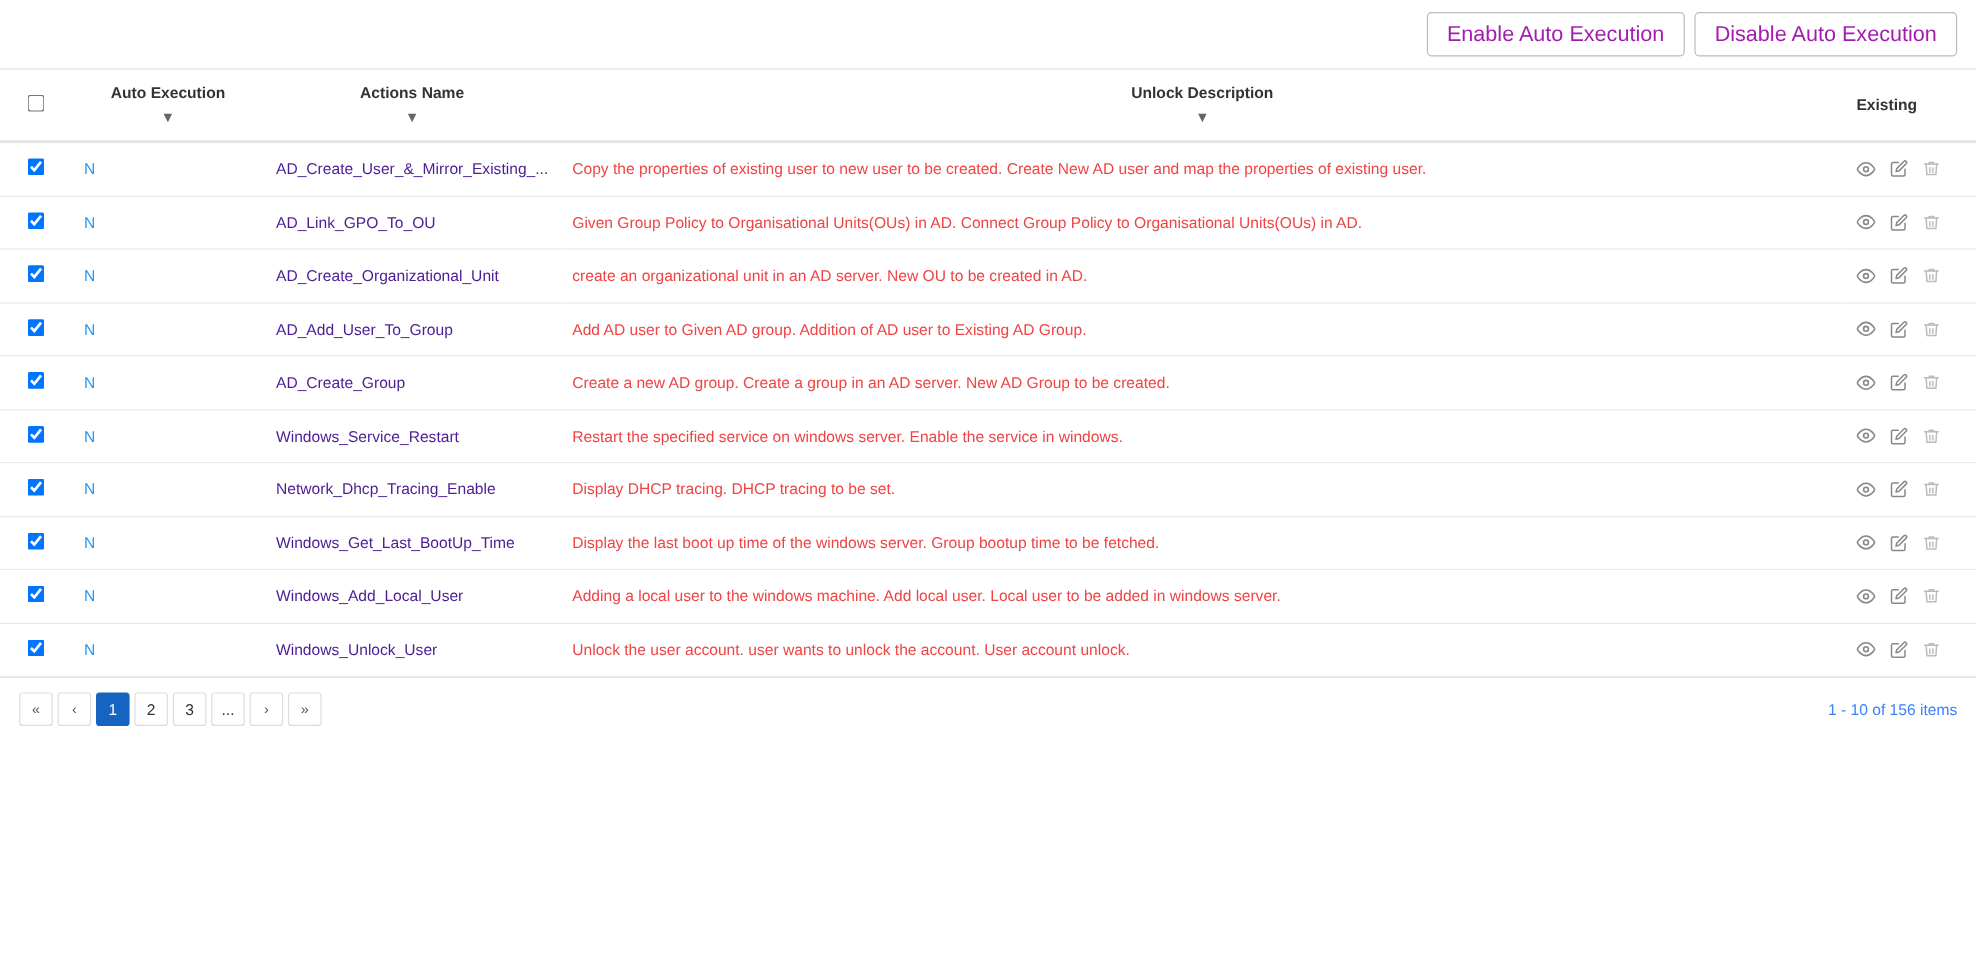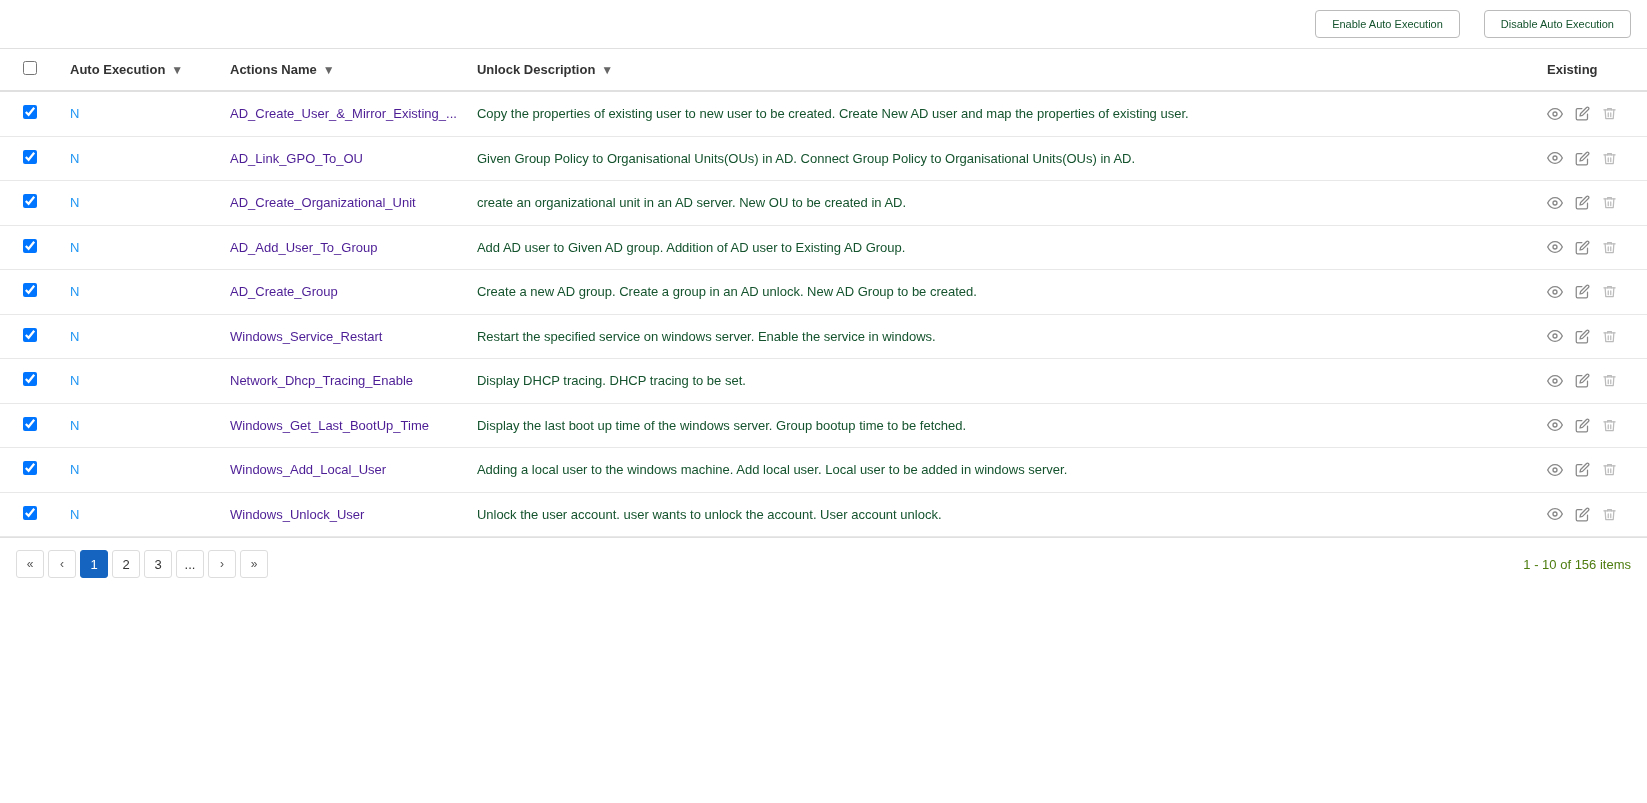--- a/index.html
+++ b/index.html
@@ -12,23 +12,22 @@
       border-bottom: 1px solid #e0e0e0;
       gap: 8px;
     }
 
     .top-bar button {
       padding: 7px 16px;
       border: 1px solid #bbb;
       background: #fff;
       border-radius: 4px;
       cursor: pointer;
-      font-size: 11px;
-      color: #14532d;
-      margin-left: 16px;
+      font-size: 18px;
+      color: #a21caf;
     }
 
     .table-container {
       overflow-x: auto;
     }
 
     table {
       width: 100%;
       border-collapse: collapse;
     }
@@ -43,41 +42,42 @@
       font-weight: 600;
       color: #333;
       font-size: 13px;
       white-space: nowrap;
     }
 
     thead th .th-inner {
       display: flex;
       align-items: center;
       gap: 6px;
+      flex-direction: column;
     }
 
     tbody tr {
       border-bottom: 1px solid #e8e8e8;
     }
 
     tbody td {
       padding: 12px 10px;
       vertical-align: middle;
       font-size: 13px;
     }
 
     .col-check { width: 60px; text-align: center; }
     .col-auto { width: 160px; }
     .col-name { width: 220px; }
     .col-desc { }
     .col-actions { width: 110px; }
 
     .auto-val { color: #2196F3; font-weight: 500; }
     .name-val { color: #4c1d95; }
-    .desc-val { color: #14532d; line-height: 1.5; }
+    .desc-val { color: #ef4444; line-height: 1.5; }
 
     .actions-cell {
       display: flex;
       align-items: center;
       gap: 12px;
     }
 
     .action-icon {
       cursor: pointer;
       color: #888;
@@ -133,21 +133,21 @@
       justify-content: center;
       border: 1px solid #ddd;
       border-radius: 3px;
       cursor: pointer;
       background: #fff;
       color: #555;
       font-size: 12px;
     }
 
     .page-info {
-      color: #4d7c0f;
+      color: #3b82f6;
       font-size: 13px;
     }
 
     input[type="checkbox"] {
       width: 14px;
       height: 14px;
       cursor: pointer;
     }
 
     
@@ -352,21 +352,21 @@
       <td class="col-check">
         <input type="checkbox" checked="" style="">
       </td>
       <td class="col-auto">
         <span class="auto-val">N</span>
       </td>
       <td class="col-name">
         <span class="name-val">AD_Create_Group</span>
       </td>
       <td class="col-desc">
-        <span class="desc-val">Create a new AD group. Create a group in an AD unlock. New AD Group to be created.</span>
+        <span class="desc-val">Create a new AD group. Create a group in an AD server. New AD Group to be created.</span>
       </td>
       <td class="col-actions">
         <div class="actions-cell">
           <span class="action-icon icon-eye" title="View">
             <svg width="16" height="16" viewBox="0 0 24 24" fill="none" stroke="#888" stroke-width="2" stroke-linecap="round" stroke-linejoin="round">
               <path d="M1 12s4-8 11-8 11 8 11 8-4 8-11 8-11-8-11-8z"></path>
               <circle cx="12" cy="12" r="3"></circle>
             </svg>
           </span>
           <span class="action-icon icon-edit" title="Edit">

